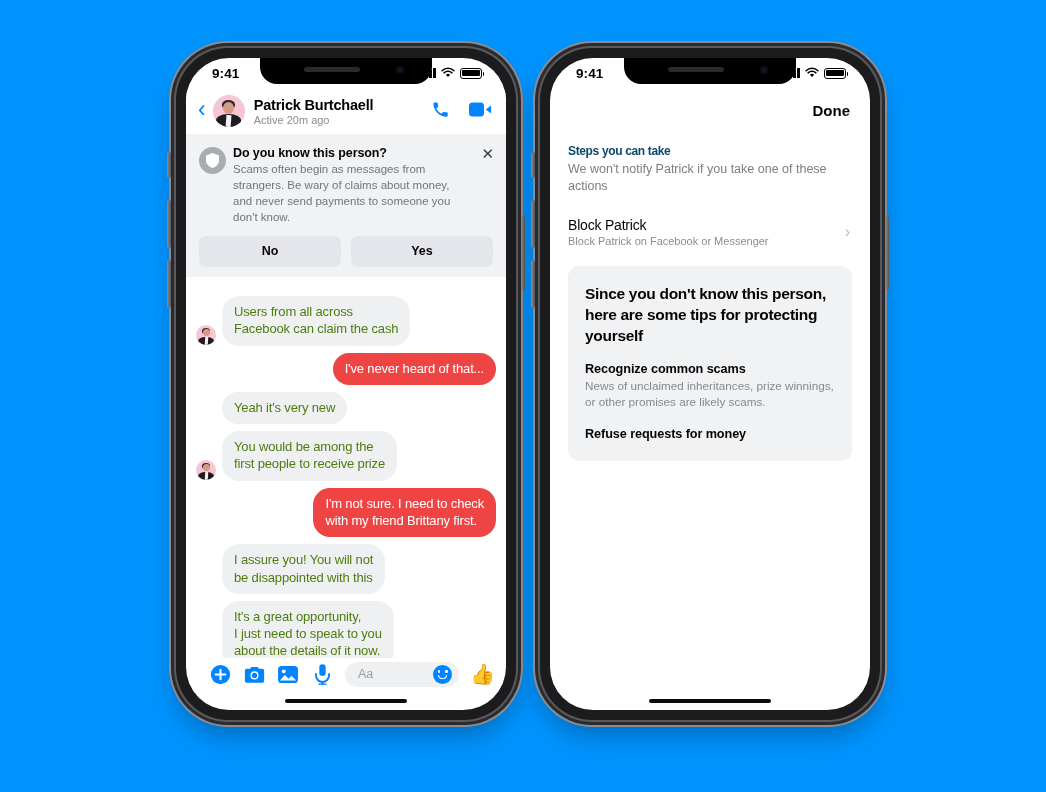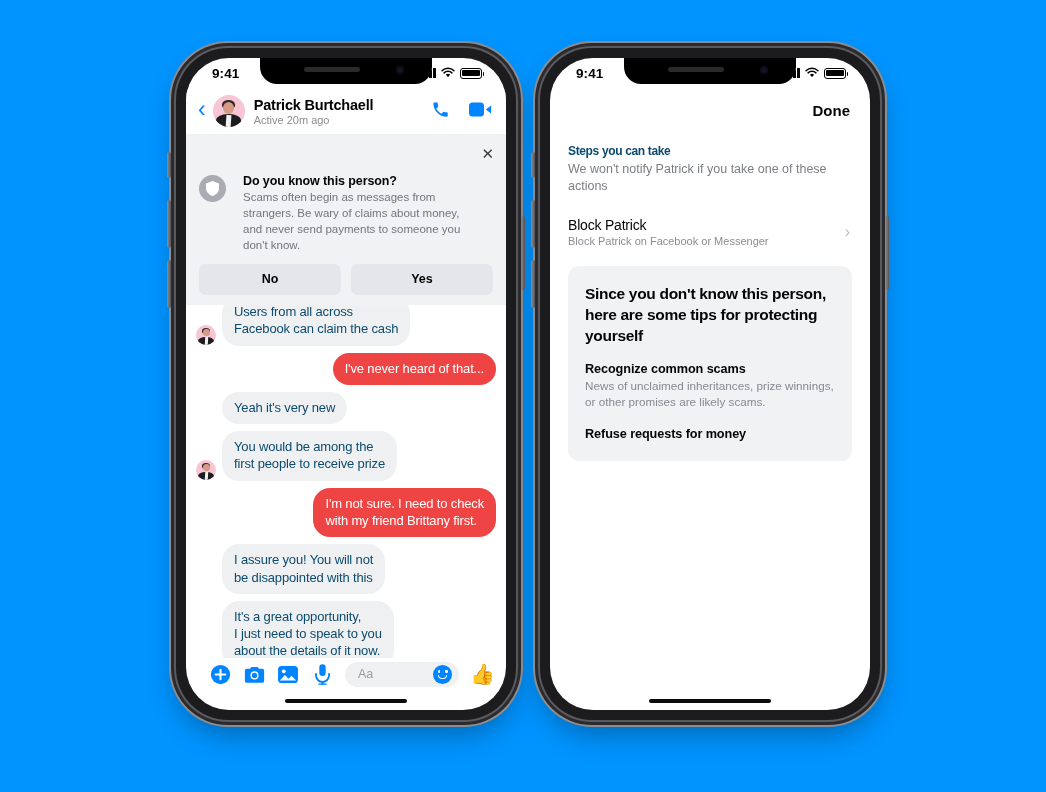--- a/index.html
+++ b/index.html
@@ -107,21 +107,21 @@
   .av-32 .body{width:25px;height:14px;left:3.5px;top:19px;}
   .av-32 .shirt{width:5px;height:13px;left:13.5px;top:20px;transform:rotate(4deg);}
 
   .hdr-txt { margin-left:9px; flex:1; min-width:0; }
   .hdr-name { font-size:14.5px; font-weight:bold; color:#000; letter-spacing:-.2px; }
   .hdr-sub { font-size:11px; color:#8a8d91; margin-top:1px; }
   .hdr-icons { display:flex; align-items:center; gap:19px; color:#0084FF; }
 
   
   .banner { position:absolute; top:76px; left:0; right:0; background:#F1F2F4; padding:12px 13px 10px 13px; z-index:15; }
-  .banner-row { display:flex; gap:17px;margin-top:28px; }
+  .banner-row { display:flex; gap:7px; }
   .shield-circ { width:27px;height:27px;border-radius:50%;background:#A9ACB2;flex:none;display:flex;align-items:center;justify-content:center;margin-top:1px; }
   .banner-body { flex:1; padding-right:22px; }
   .banner-title { font-size:12.5px; font-weight:bold; color:#050505; letter-spacing:-.1px; }
   .banner-text { font-size:11.5px; color:#72757a; line-height:1.38; margin-top:2px; }
   .banner-close { position:absolute; top:12px; right:12px; font-size:15px; color:#3a3b3c; line-height:1; cursor:pointer; }
   .banner-btns { display:flex; gap:10px; margin-top:11px; }
   .bbtn { flex:1; background:#E4E6EB; border-radius:7px; text-align:center;
           padding:8px 0 9px; font-size:12.5px; font-weight:bold; color:#050505; }
 
   
@@ -131,21 +131,21 @@
   .grp.me { justify-content:flex-end; }
   .av-20 { width:20px;height:20px; margin-right:6px; margin-bottom:1px; }
   .av-20 .hair{width:8px;height:6px;left:6px;top:3px;}
   .av-20 .head{width:7px;height:7.5px;left:6.6px;top:4.3px;}
   .av-20 .body{width:16px;height:9px;left:2px;top:12px;}
   .av-20 .shirt{width:3px;height:8px;left:8.5px;top:12.5px;transform:rotate(4deg);}
   .av-spacer { width:26px; flex:none; }
   .bubbles { display:flex; flex-direction:column; gap:3px; max-width:238px; }
   .bub { border-radius:17px; padding:7px 12px 8px; font-size:13px; line-height:1.33;
          white-space:pre-line; letter-spacing:-.15px; }
-  .bub.them { background:#EFF0F1; color:#0c4a6e; }
+  .bub.them { background:#EFF0F1; color:#4d7c0f; }
   .bub.me   { background:#ef4444; color:#fff; }
 
   
   .composer { position:absolute; bottom:20px; left:12px; right:0; height:32px;
               display:flex; align-items:center; padding:0 11px; gap:0; }
   .cicon { width:22px;height:22px; color:#0084FF; flex:none;
            display:flex;align-items:center;justify-content:center; margin-right:12px; }
   .txtfield { flex:1; height:25px; background:#EFF0F1; border-radius:14px;
               display:flex; align-items:center; padding:0 7px 0 13px; margin-right:11px; }
   .txtfield .ph { flex:1; font-size:12.5px; color:#9a9da2; }

